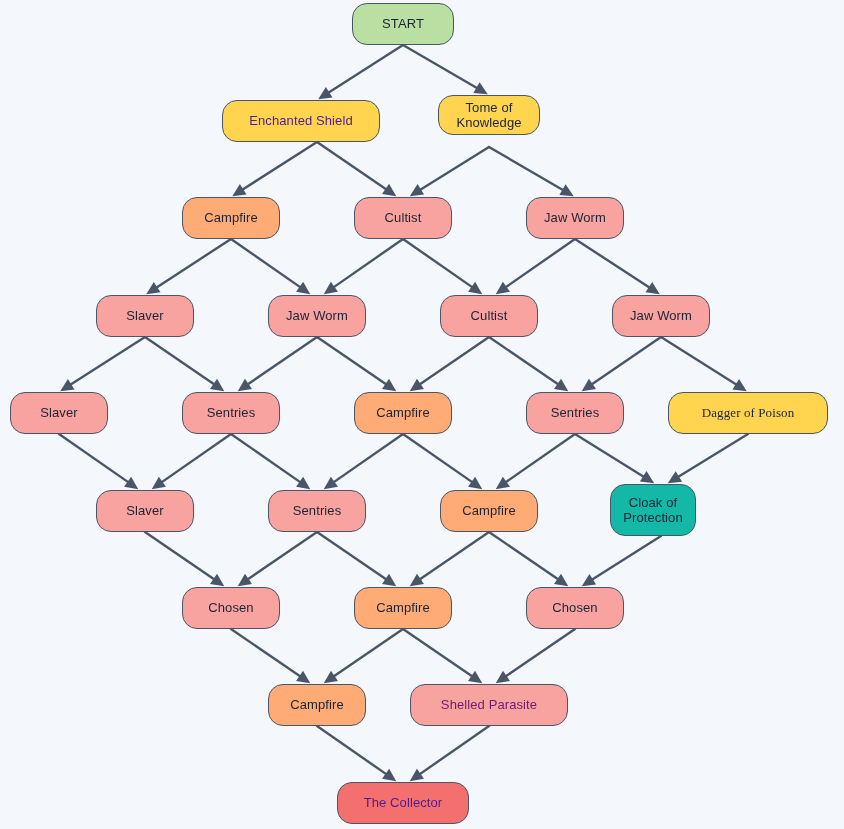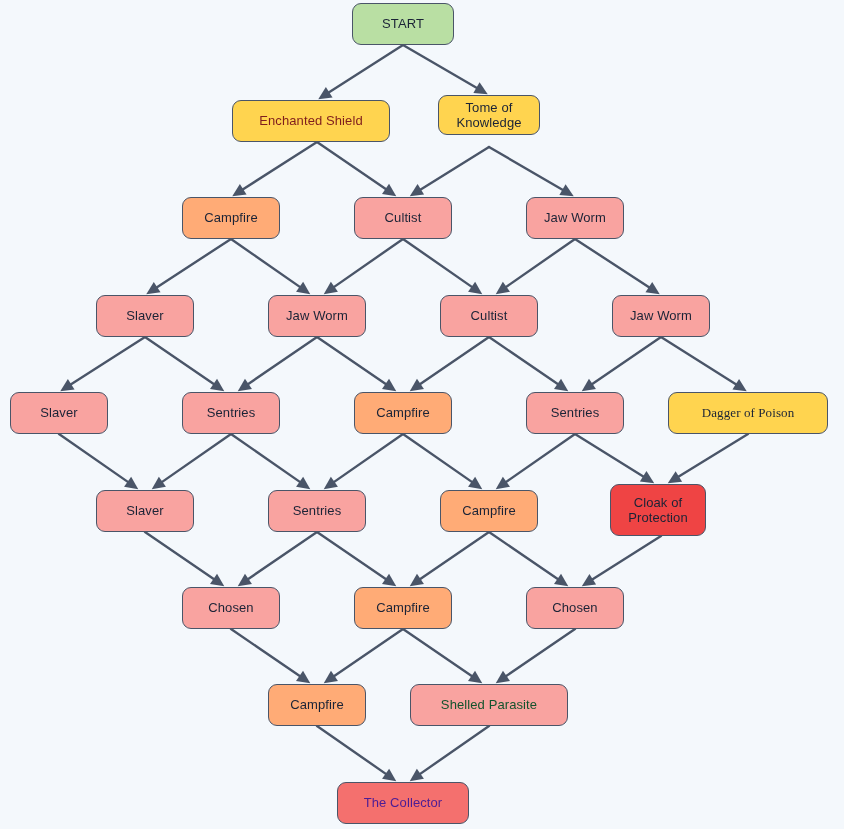--- a/index.html
+++ b/index.html
@@ -11,21 +11,21 @@
     overflow:hidden;
   }
   #stage{position:relative;width:844px;height:829px;}
   #edges{position:absolute;left:0;top:0;width:844px;height:829px;}
   .node{
     position:absolute;
     box-sizing:border-box;
     display:flex;align-items:center;justify-content:center;
     text-align:center;
     border:1.4px solid #4a5568;
-    border-radius:9px;
+    border-radius:15px;
     color:#1b2336;
     font-size:13px;
     line-height:1.18;
     letter-spacing:.1px;
     padding:2px 8px;
     white-space:pre-line;
     z-index:2;
   }
 </style>
 </head>
@@ -109,40 +109,40 @@
       <polygon points="482.2614733170674,683.1538016452014 468.02995553181705,680.9393261930677 475.0251952648194,670.7008389474915" fill="#4a5568"></polygon>
       <line x1="575" y1="629" x2="504.82105569110496" y2="676.9483470433445" stroke="#4a5568" stroke-width="2.4" stroke-linecap="round"></line>
       <polygon points="495.7385266829326,683.1538016452014 502.9748047351806,670.7008389474915 509.97004446818295,680.9393261930677" fill="#4a5568"></polygon>
       <line x1="317" y1="726" x2="387.2386849776814" y2="774.8616938975175" stroke="#4a5568" stroke-width="2.4" stroke-linecap="round"></line>
       <polygon points="396.26864219732175,781.1434032677021 382.0562747472791,778.8091771721903 389.13747440094176,768.6299526700503" fill="#4a5568"></polygon>
       <line x1="489" y1="726" x2="418.7613150223186" y2="774.8616938975175" stroke="#4a5568" stroke-width="2.4" stroke-linecap="round"></line>
       <polygon points="409.73135780267825,781.1434032677021 416.86252559905824,768.6299526700503 423.9437252527209,778.8091771721903" fill="#4a5568"></polygon>
     </svg>
   <div id="nodes">
       <div class="node" style="left: 352px; top: 3px; width: 102px; height: 42px; background: rgb(185, 223, 163); border-color: rgb(74, 85, 104); color: rgb(27, 35, 54);">START</div>
-      <div class="node" style="left: 232px; top: 100px; width: 158px; height: 42px; background: rgb(255, 212, 79); border-color: rgb(74, 85, 104); color: #7f1d1d; text-align: right;">Enchanted Shield</div>
+      <div class="node" style="left: 222px; top: 100px; width: 158px; height: 42px; background: rgb(255, 212, 79); border-color: rgb(74, 85, 104); color: #4c1d95; text-align: right;">Enchanted Shield</div>
       <div class="node" style="left: 438px; top: 95px; width: 102px; height: 40px; background: rgb(255, 212, 79); border-color: rgb(74, 85, 104); color: rgb(27, 35, 54);">Tome of
 Knowledge</div>
       <div class="node" style="left: 182px; top: 197px; width: 98px; height: 42px; background: rgb(255, 171, 118); border-color: rgb(74, 85, 104); color: rgb(27, 35, 54);">Campfire</div>
       <div class="node" style="left: 354px; top: 197px; width: 98px; height: 42px; background: rgb(249, 163, 160); border-color: rgb(74, 85, 104); color: rgb(27, 35, 54);">Cultist</div>
       <div class="node" style="left: 526px; top: 197px; width: 98px; height: 42px; background: rgb(249, 163, 160); border-color: rgb(74, 85, 104); color: rgb(27, 35, 54);">Jaw Worm</div>
       <div class="node" style="left: 96px; top: 295px; width: 98px; height: 42px; background: rgb(249, 163, 160); border-color: rgb(74, 85, 104); color: rgb(27, 35, 54);">Slaver</div>
       <div class="node" style="left: 268px; top: 295px; width: 98px; height: 42px; background: rgb(249, 163, 160); border-color: rgb(74, 85, 104); color: rgb(27, 35, 54);">Jaw Worm</div>
       <div class="node" style="left: 440px; top: 295px; width: 98px; height: 42px; background: rgb(249, 163, 160); border-color: rgb(74, 85, 104); color: rgb(27, 35, 54);">Cultist</div>
       <div class="node" style="left: 612px; top: 295px; width: 98px; height: 42px; background: rgb(249, 163, 160); border-color: rgb(74, 85, 104); color: rgb(27, 35, 54);">Jaw Worm</div>
       <div class="node" style="left: 10px; top: 392px; width: 98px; height: 42px; background: rgb(249, 163, 160); border-color: rgb(74, 85, 104); color: rgb(27, 35, 54);">Slaver</div>
       <div class="node" style="left: 182px; top: 392px; width: 98px; height: 42px; background: rgb(249, 163, 160); border-color: rgb(74, 85, 104); color: rgb(27, 35, 54);">Sentries</div>
       <div class="node" style="left: 354px; top: 392px; width: 98px; height: 42px; background: rgb(255, 171, 118); border-color: rgb(74, 85, 104); color: rgb(27, 35, 54);">Campfire</div>
       <div class="node" style="left: 526px; top: 392px; width: 98px; height: 42px; background: rgb(249, 163, 160); border-color: rgb(74, 85, 104); color: rgb(27, 35, 54);">Sentries</div>
       <div class="node" style="left: 668px; top: 392px; width: 160px; height: 42px; background: rgb(255, 212, 79); border-color: rgb(74, 85, 104); color: rgb(27, 35, 54); font-family: Liberation Serif, serif;">Dagger of Poison</div>
       <div class="node" style="left: 96px; top: 490px; width: 98px; height: 42px; background: rgb(249, 163, 160); border-color: rgb(74, 85, 104); color: rgb(27, 35, 54);">Slaver</div>
       <div class="node" style="left: 268px; top: 490px; width: 98px; height: 42px; background: rgb(249, 163, 160); border-color: rgb(74, 85, 104); color: rgb(27, 35, 54);">Sentries</div>
       <div class="node" style="left: 440px; top: 490px; width: 98px; height: 42px; background: rgb(255, 171, 118); border-color: rgb(74, 85, 104); color: rgb(27, 35, 54);">Campfire</div>
-      <div class="node" style="left: 610px; top: 484px; width: 96px; height: 52px; background: #ef4444; border-color: rgb(74, 85, 104); color: rgb(27, 35, 54);">Cloak of
+      <div class="node" style="left: 610px; top: 484px; width: 86px; height: 52px; background: #14b8a6; border-color: rgb(74, 85, 104); color: rgb(27, 35, 54);">Cloak of
 Protection</div>
       <div class="node" style="left: 182px; top: 587px; width: 98px; height: 42px; background: rgb(249, 163, 160); border-color: rgb(74, 85, 104); color: rgb(27, 35, 54);">Chosen</div>
       <div class="node" style="left: 354px; top: 587px; width: 98px; height: 42px; background: rgb(255, 171, 118); border-color: rgb(74, 85, 104); color: rgb(27, 35, 54);">Campfire</div>
       <div class="node" style="left: 526px; top: 587px; width: 98px; height: 42px; background: rgb(249, 163, 160); border-color: rgb(74, 85, 104); color: rgb(27, 35, 54);">Chosen</div>
       <div class="node" style="left: 268px; top: 684px; width: 98px; height: 42px; background: rgb(255, 171, 118); border-color: rgb(74, 85, 104); color: rgb(27, 35, 54);">Campfire</div>
-      <div class="node" style="left: 410px; top: 684px; width: 158px; height: 42px; background: rgb(249, 163, 160); border-color: rgb(74, 85, 104); color: #14532d;">Shelled Parasite</div>
+      <div class="node" style="left: 410px; top: 684px; width: 158px; height: 42px; background: rgb(249, 163, 160); border-color: rgb(74, 85, 104); color: #701a75;">Shelled Parasite</div>
       <div class="node" style="left: 337px; top: 782px; width: 132px; height: 42px; background: rgb(244, 112, 110); border-color: rgb(74, 85, 104); color: #4c1d95;">The Collector</div>
     </div>
 </div>
 
 </body></html>

